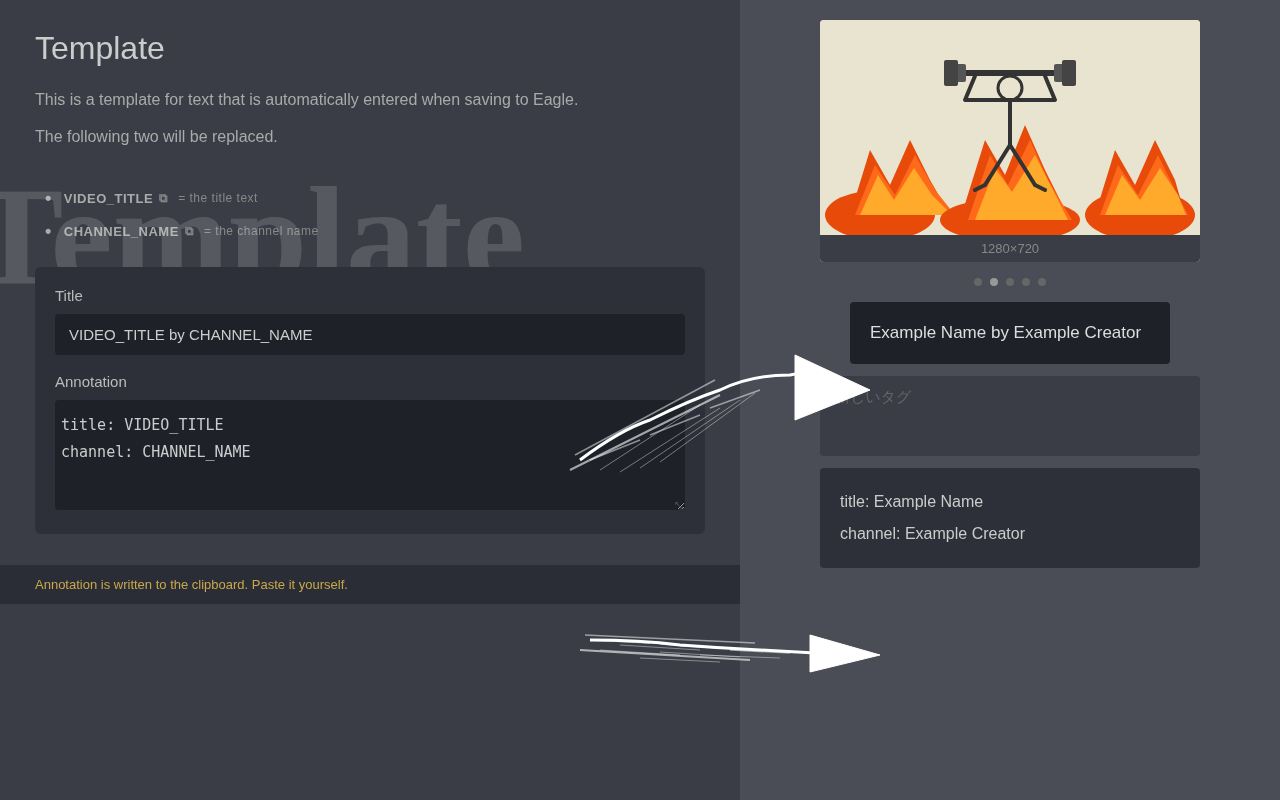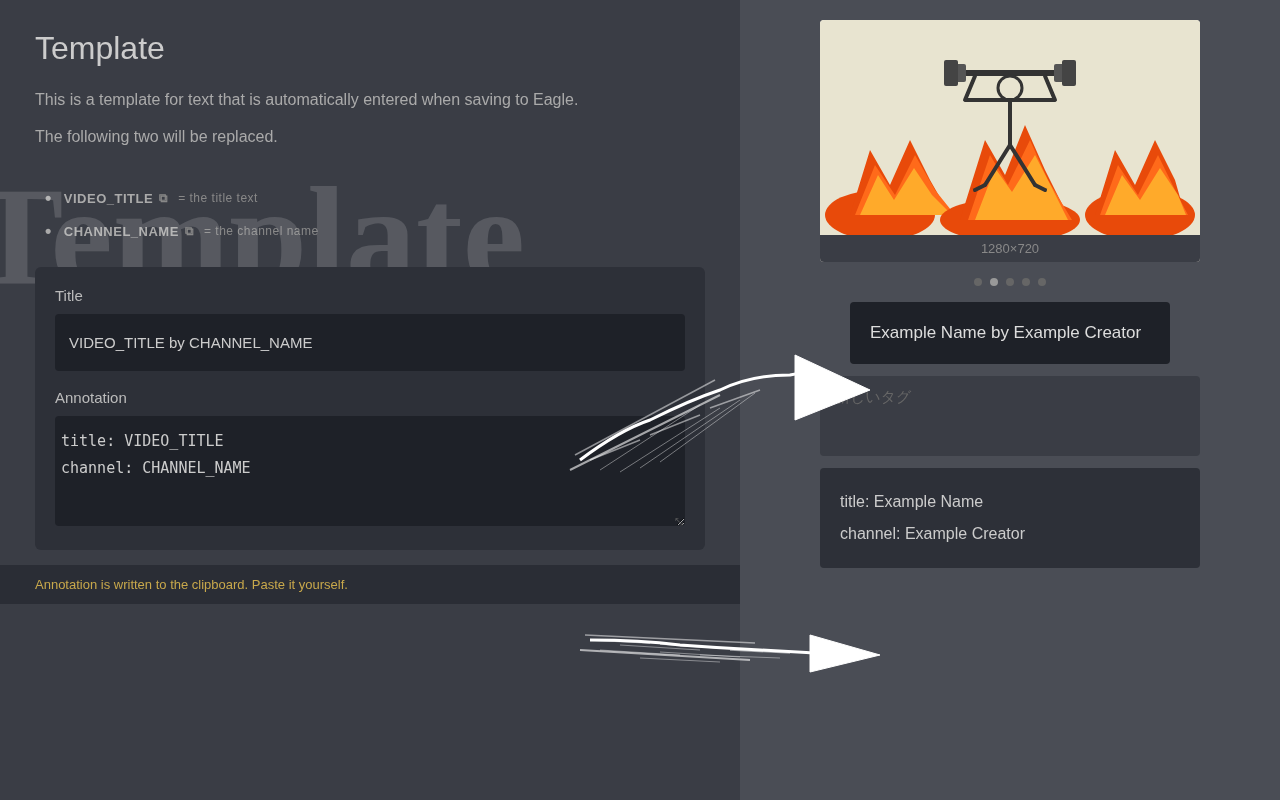--- a/index.html
+++ b/index.html
@@ -100,21 +100,21 @@
       color: #bbb;
       margin-bottom: 10px;
     }
 
     .text-input {
       background: #1e2128;
       border: none;
       border-radius: 4px;
       color: #ccc;
       font-size: 15px;
-      padding: 20px 14px;
+      padding: 12px 14px;
       width: 100%;
       margin-bottom: 18px;
       outline: none;
     }
 
     .textarea-input {
       background: #1e2128;
       border: none;
       border-radius: 4px;
       color: #ccc;

